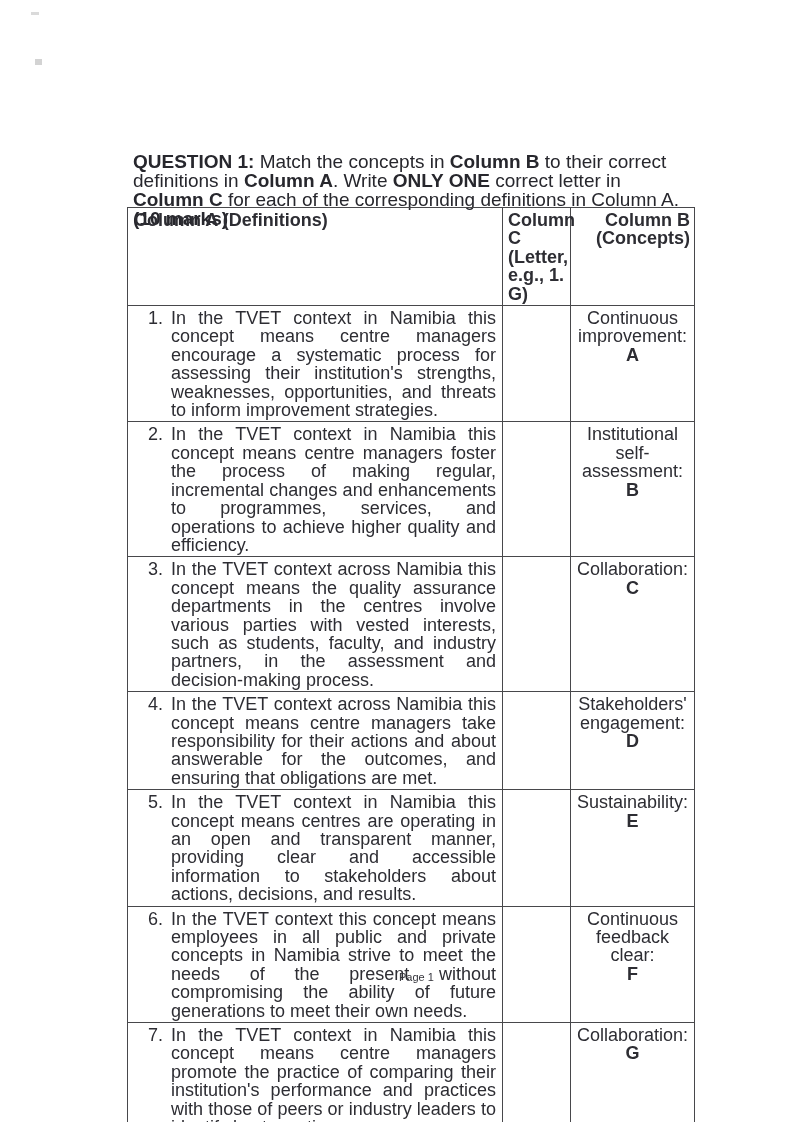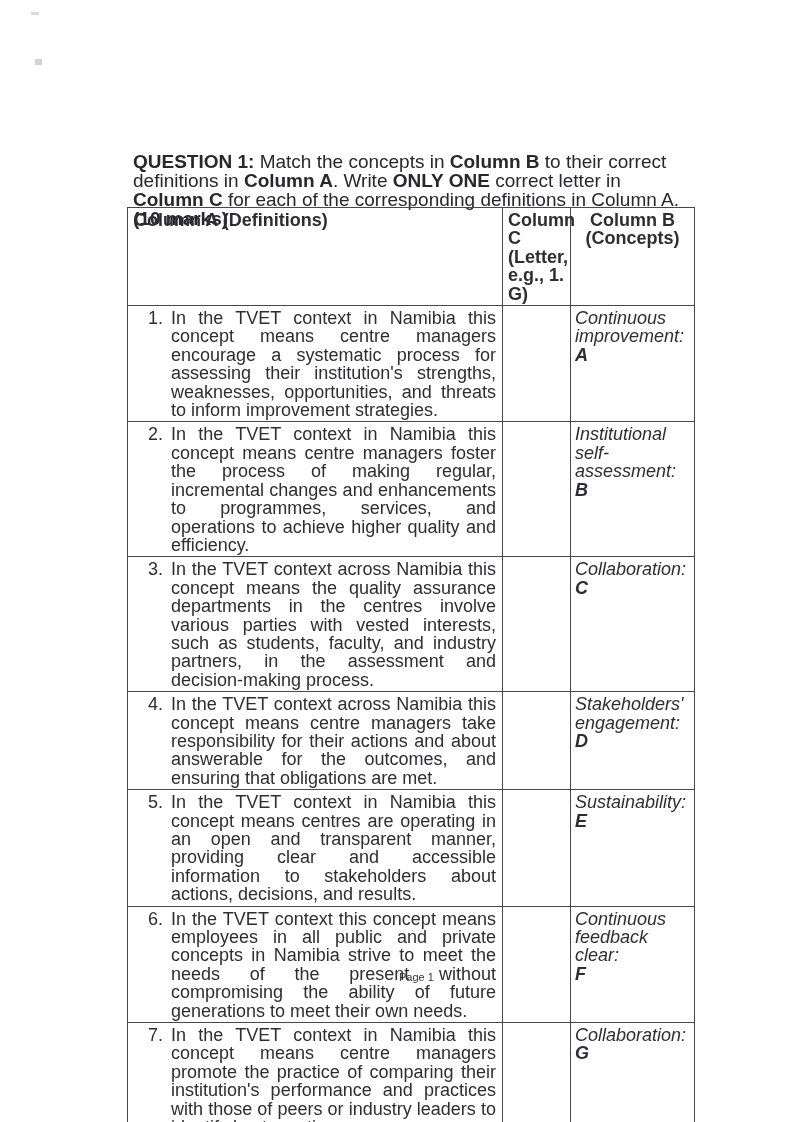--- a/index.html
+++ b/index.html
@@ -33,28 +33,28 @@
     vertical-align: top;
     padding: 2px 4px;
   }
   .col-a { width: 375px; }
   .col-c { width: 68px; }
   .col-b { width: 124px; }
   tr.head-row { height: 74px; }
   th { font-weight: bold; }
   th.h-a { text-align: left; padding-left: 6px; padding-top: 3px; }
   th.h-c { text-align: left; padding-left: 5px; padding-top: 3px; margin-left: 46px; }
-  th.h-b { text-align: center; padding-top: 3px; }
+  th.h-b { text-align: right; padding-top: 3px; }
 
   td.cell-a { padding: 3px 6px 2px 20px; }
   .def { display: flex; }
   .num { flex: none; width: 23px; }
   .def-text { flex: 1 1 auto; text-align: justify; }
 
-  td.cell-b { padding-top: 3px; font-style: italic; }
+  td.cell-b { text-align: center; padding-top: 3px; }
   .letter { font-weight: bold; }
 
   .footer {
     position: absolute; left: 399px; top: 971px;
     font-size: 11px; color: #34343b;
   }
 </style>
 </head>
 <body>
 

